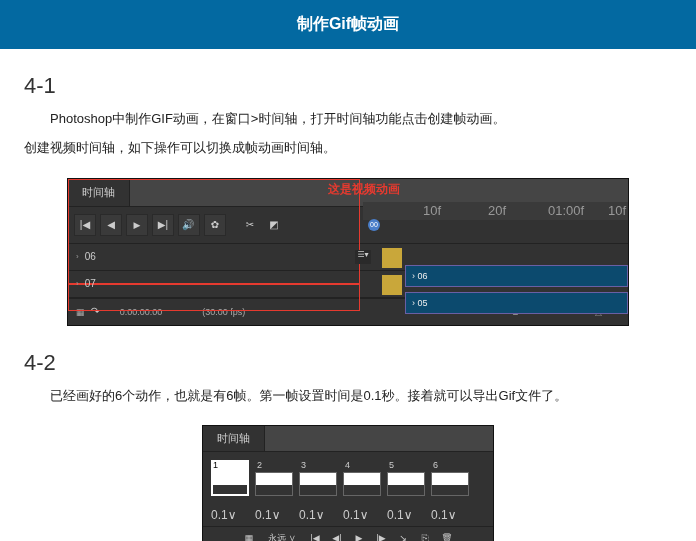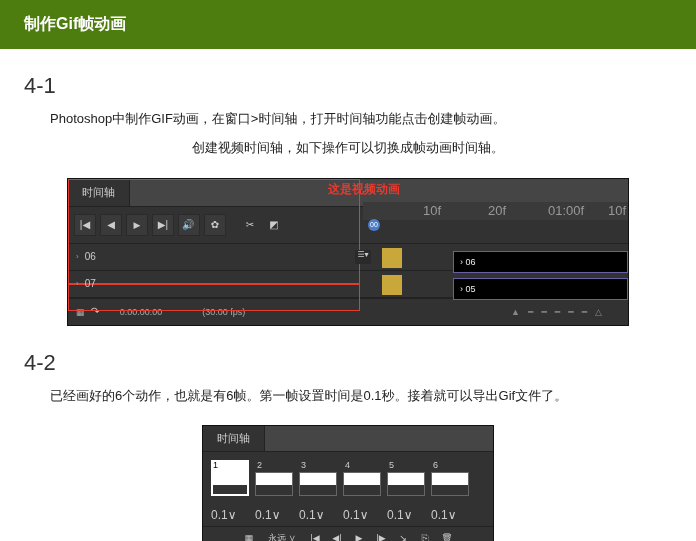--- a/index.html
+++ b/index.html
@@ -3,25 +3,26 @@
 <meta charset="utf-8">
 <style>
   body {
     margin: 0;
     padding: 0;
     font-family: "Microsoft YaHei", sans-serif;
     background: #fff;
     width: 696px;
   }
   .header {
-    background: #4d7c0f;
+    background: #0369a1;
     color: #fff;
     padding: 14px 24px;
     font-size: 16px;
     font-weight: bold;
+    text-align: center;
   }
   .section-num {
     font-size: 22px;
     font-weight: normal;
     color: #333;
     margin: 24px 0 8px 24px;
   }
   .para {
     font-size: 13px;
     color: #222;
@@ -126,30 +127,29 @@
     position: relative;
   }
   .track-right {
     flex: 1;
     height: 22px;
     position: relative;
   }
   .clip {
     position: absolute;
     left: 26px;
-    top: 5px;
+    top: 19px;
     right: 0;
     height: 20px;
-    background: #000000;
+    background: #0c4a6e;
     border: 1px solid #6a5fa4;
     color: #eee;
     font-size: 9px;
     padding-left: 6px;
     line-height: 20px;
-    margin-left: 48px;
   }
   .thumb {
     position: absolute;
     left: 2px;
     top: 1px;
     width: 20px;
     height: 20px;
     background: #c9a73a;
     border: 1px solid #333;
   }
@@ -255,21 +255,21 @@
 </style>
 </head>
 <body>
 
 <div class="header">
   <span>制作Gif帧动画</span>
 </div>
 
 <div class="section-num">4-1</div>
 <p class="para">Photoshop中制作GIF动画，在窗口&gt;时间轴，打开时间轴功能点击创建帧动画。</p>
-<p class="para no-indent" style="margin-left:24px;text-indent:0;text-align:center;">创建视频时间轴，如下操作可以切换成帧动画时间轴。</p>
+<p class="para no-indent" style="margin-left:24px;text-indent:0;">创建视频时间轴，如下操作可以切换成帧动画时间轴。</p>
 
 <div class="ss1">
   <div class="rbox-top"></div>
   <div class="rbox-bot"></div>
 
   <div class="ss1-top">
     <div class="ss1-tab">时间轴</div>
   </div>
   <div class="ss1-anno1">这是视频动画</div>
 

